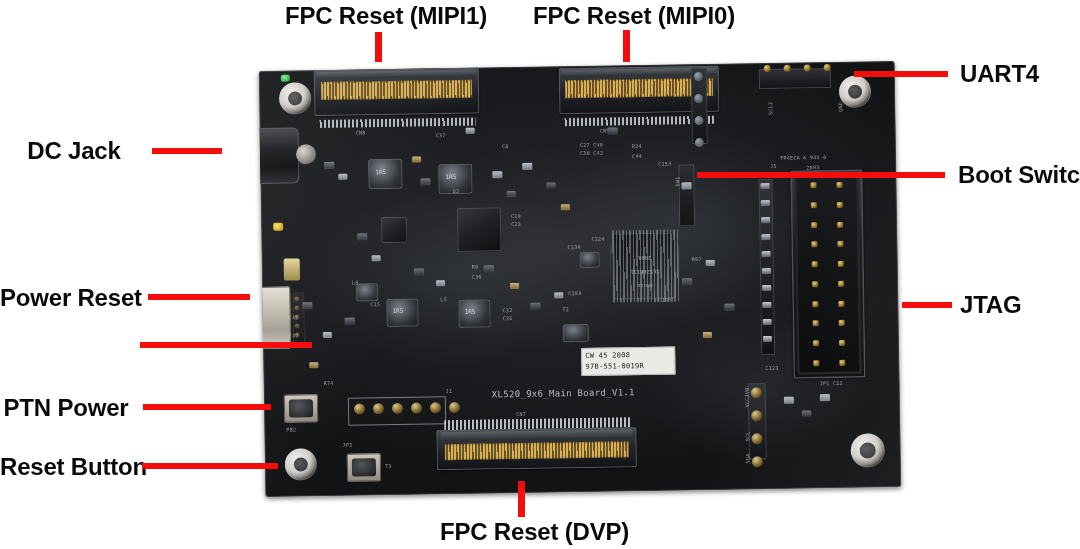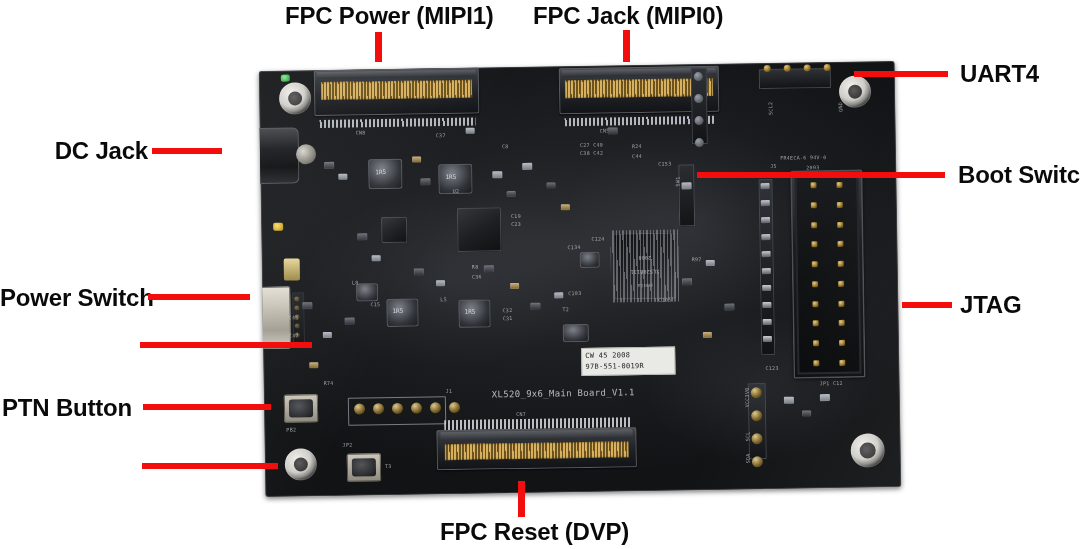--- a/index.html
+++ b/index.html
@@ -3,21 +3,21 @@
 <meta charset="utf-8">
 <style>
   html,body{margin:0;padding:0;background:#ffffff;}
   body{width:1080px;height:549px;overflow:hidden;
        font-family:"Liberation Sans","DejaVu Sans",sans-serif;}
   #root{position:relative;width:1080px;height:549px;background:#fff;}
 
   
   .lbl{position:absolute;color:#0a0a0a;font-weight:700;white-space:nowrap;
        font-size:24px;letter-spacing:-0.2px;line-height:1;}
-  .lbl.r{text-align:right;}
+  .lbl.r{text-align:center;}
 
   
   .lead{position:absolute;background:#f40d0d;}
   .lead.h{height:6px;}
   .lead.v{width:7px;}
 
   
   #board{position:absolute;left:262px;top:66px;width:636px;height:426px;
          transform:rotate(-0.9deg);transform-origin:50% 50%;}
   .pcb{position:absolute;inset:0;border-radius:3px;
@@ -388,44 +388,45 @@
       <div class="silk tiny" style="left:502px;top:302px;">C123</div>
       <div class="silk tiny" style="left:556px;top:318px;">JP1 C12</div>
       <div class="silk tiny" style="left:192px;top:120px;">U2</div>
       <div class="silk tiny" style="left:178px;top:228px;">L5</div>
       <div class="silk tiny" style="left:90px;top:210px;">L8</div>
       <div class="silk tiny" style="left:300px;top:240px;">T2</div>
 
     </div>
   </div>
 
-  <div class="lbl" style="left:285px;top:4px;">FPC Power (MIPI1)</div>
+  <div class="lbl" style="left:285px;top:4px;">FPC Reset (MIPI1)</div>
   <div class="lead v" style="left:375px;top:32px;height:30px;"></div>
 
-  <div class="lbl" style="left:533px;top:4px;">FPC Jack (MIPI0)</div>
+  <div class="lbl" style="left:533px;top:4px;">FPC Reset (MIPI0)</div>
   <div class="lead v" style="left:623px;top:30px;height:32px;"></div>
 
   <div class="lbl" style="left:960px;top:62px;">UART4</div>
   <div class="lead h" style="left:854px;top:71px;width:94px;"></div>
 
   <div class="lbl" style="left:958px;top:163px;">Boot Switch</div>
   <div class="lead h" style="left:697px;top:172px;width:248px;"></div>
 
   <div class="lbl" style="left:960px;top:293px;">JTAG</div>
   <div class="lead h" style="left:902px;top:302px;width:50px;"></div>
 
   <div class="lbl r" style="left:0px;top:139px;width:148px;">DC Jack</div>
   <div class="lead h" style="left:152px;top:148px;width:70px;"></div>
 
-  <div class="lbl r" style="left:0px;top:286px;width:136px;">Power Switch</div>
+  <div class="lbl r" style="left:0px;top:286px;width:136px;">Power Reset</div>
   <div class="lead h" style="left:148px;top:294px;width:102px;"></div>
 
   <div class="lead h" style="left:140px;top:342px;width:172px;"></div>
 
-  <div class="lbl r" style="left:0px;top:396px;width:132px;">PTN Button</div>
+  <div class="lbl r" style="left:0px;top:396px;width:132px;">PTN Power</div>
   <div class="lead h" style="left:143px;top:404px;width:128px;"></div>
 
+  <div class="lbl r" style="left:0px;top:455px;width:134px;">Reset Button</div>
   <div class="lead h" style="left:142px;top:463px;width:136px;"></div>
 
   <div class="lead v" style="left:518px;top:481px;height:36px;"></div>
   <div class="lbl" style="left:440px;top:520px;">FPC Reset (DVP)</div>
 
 </div>
 
 </body></html>

